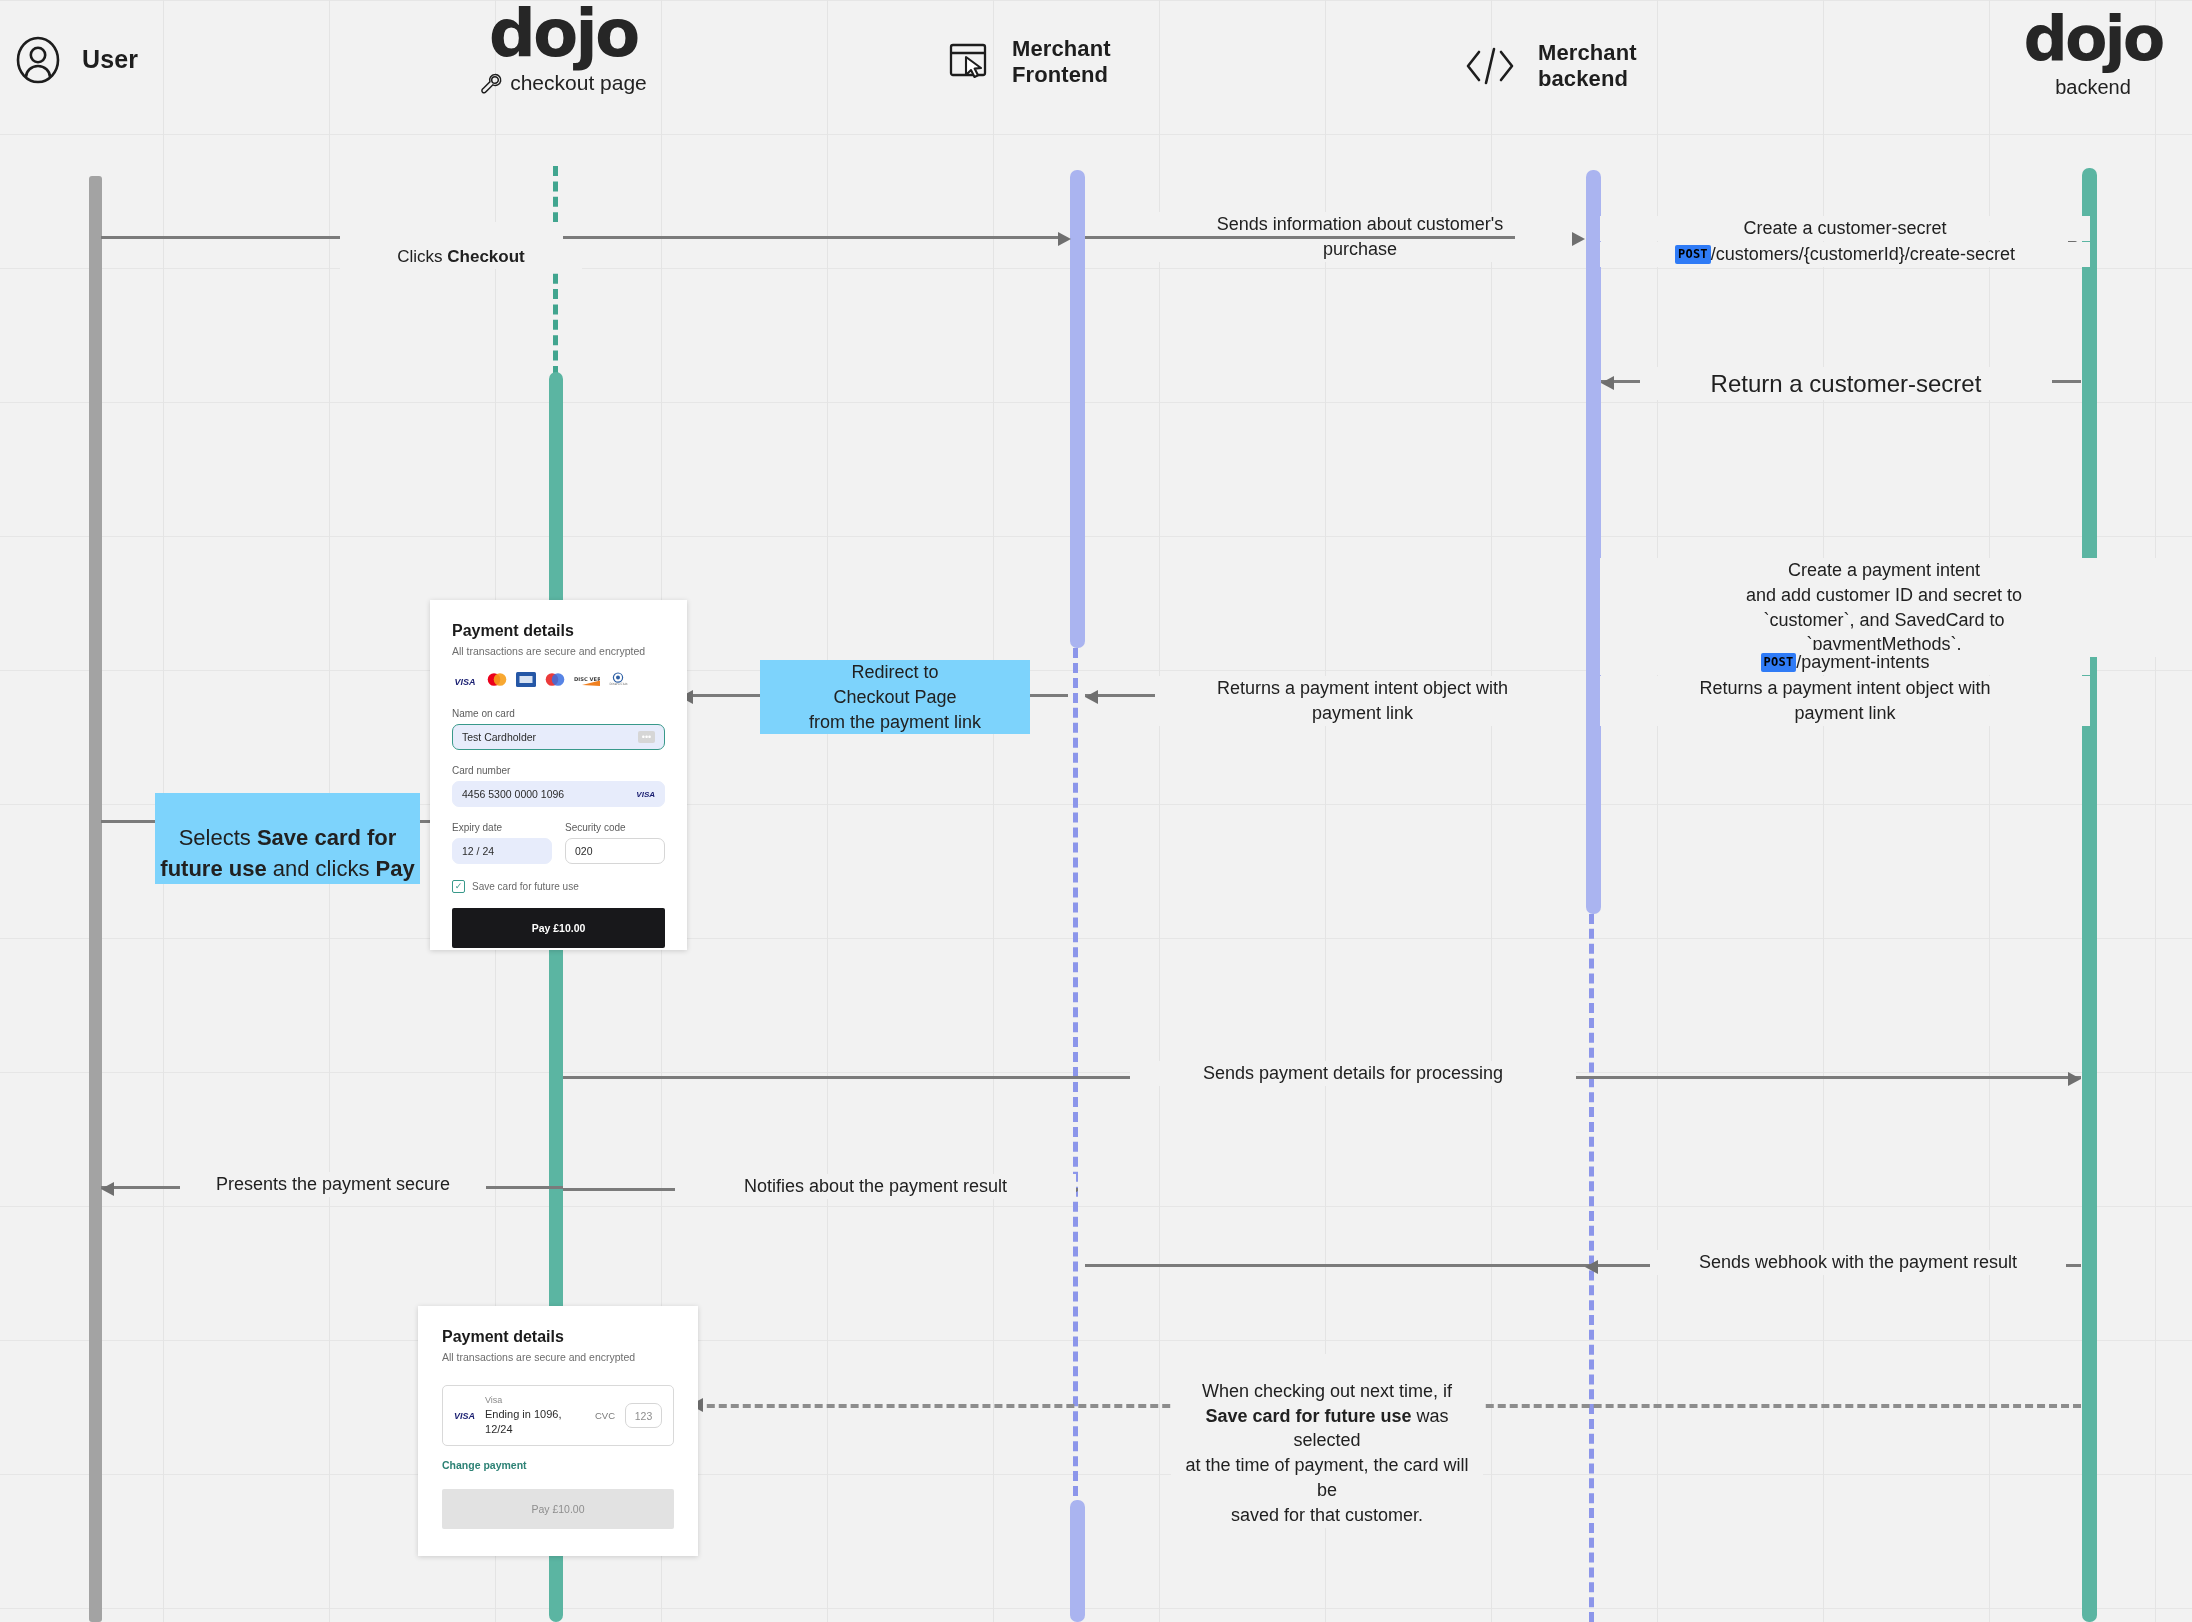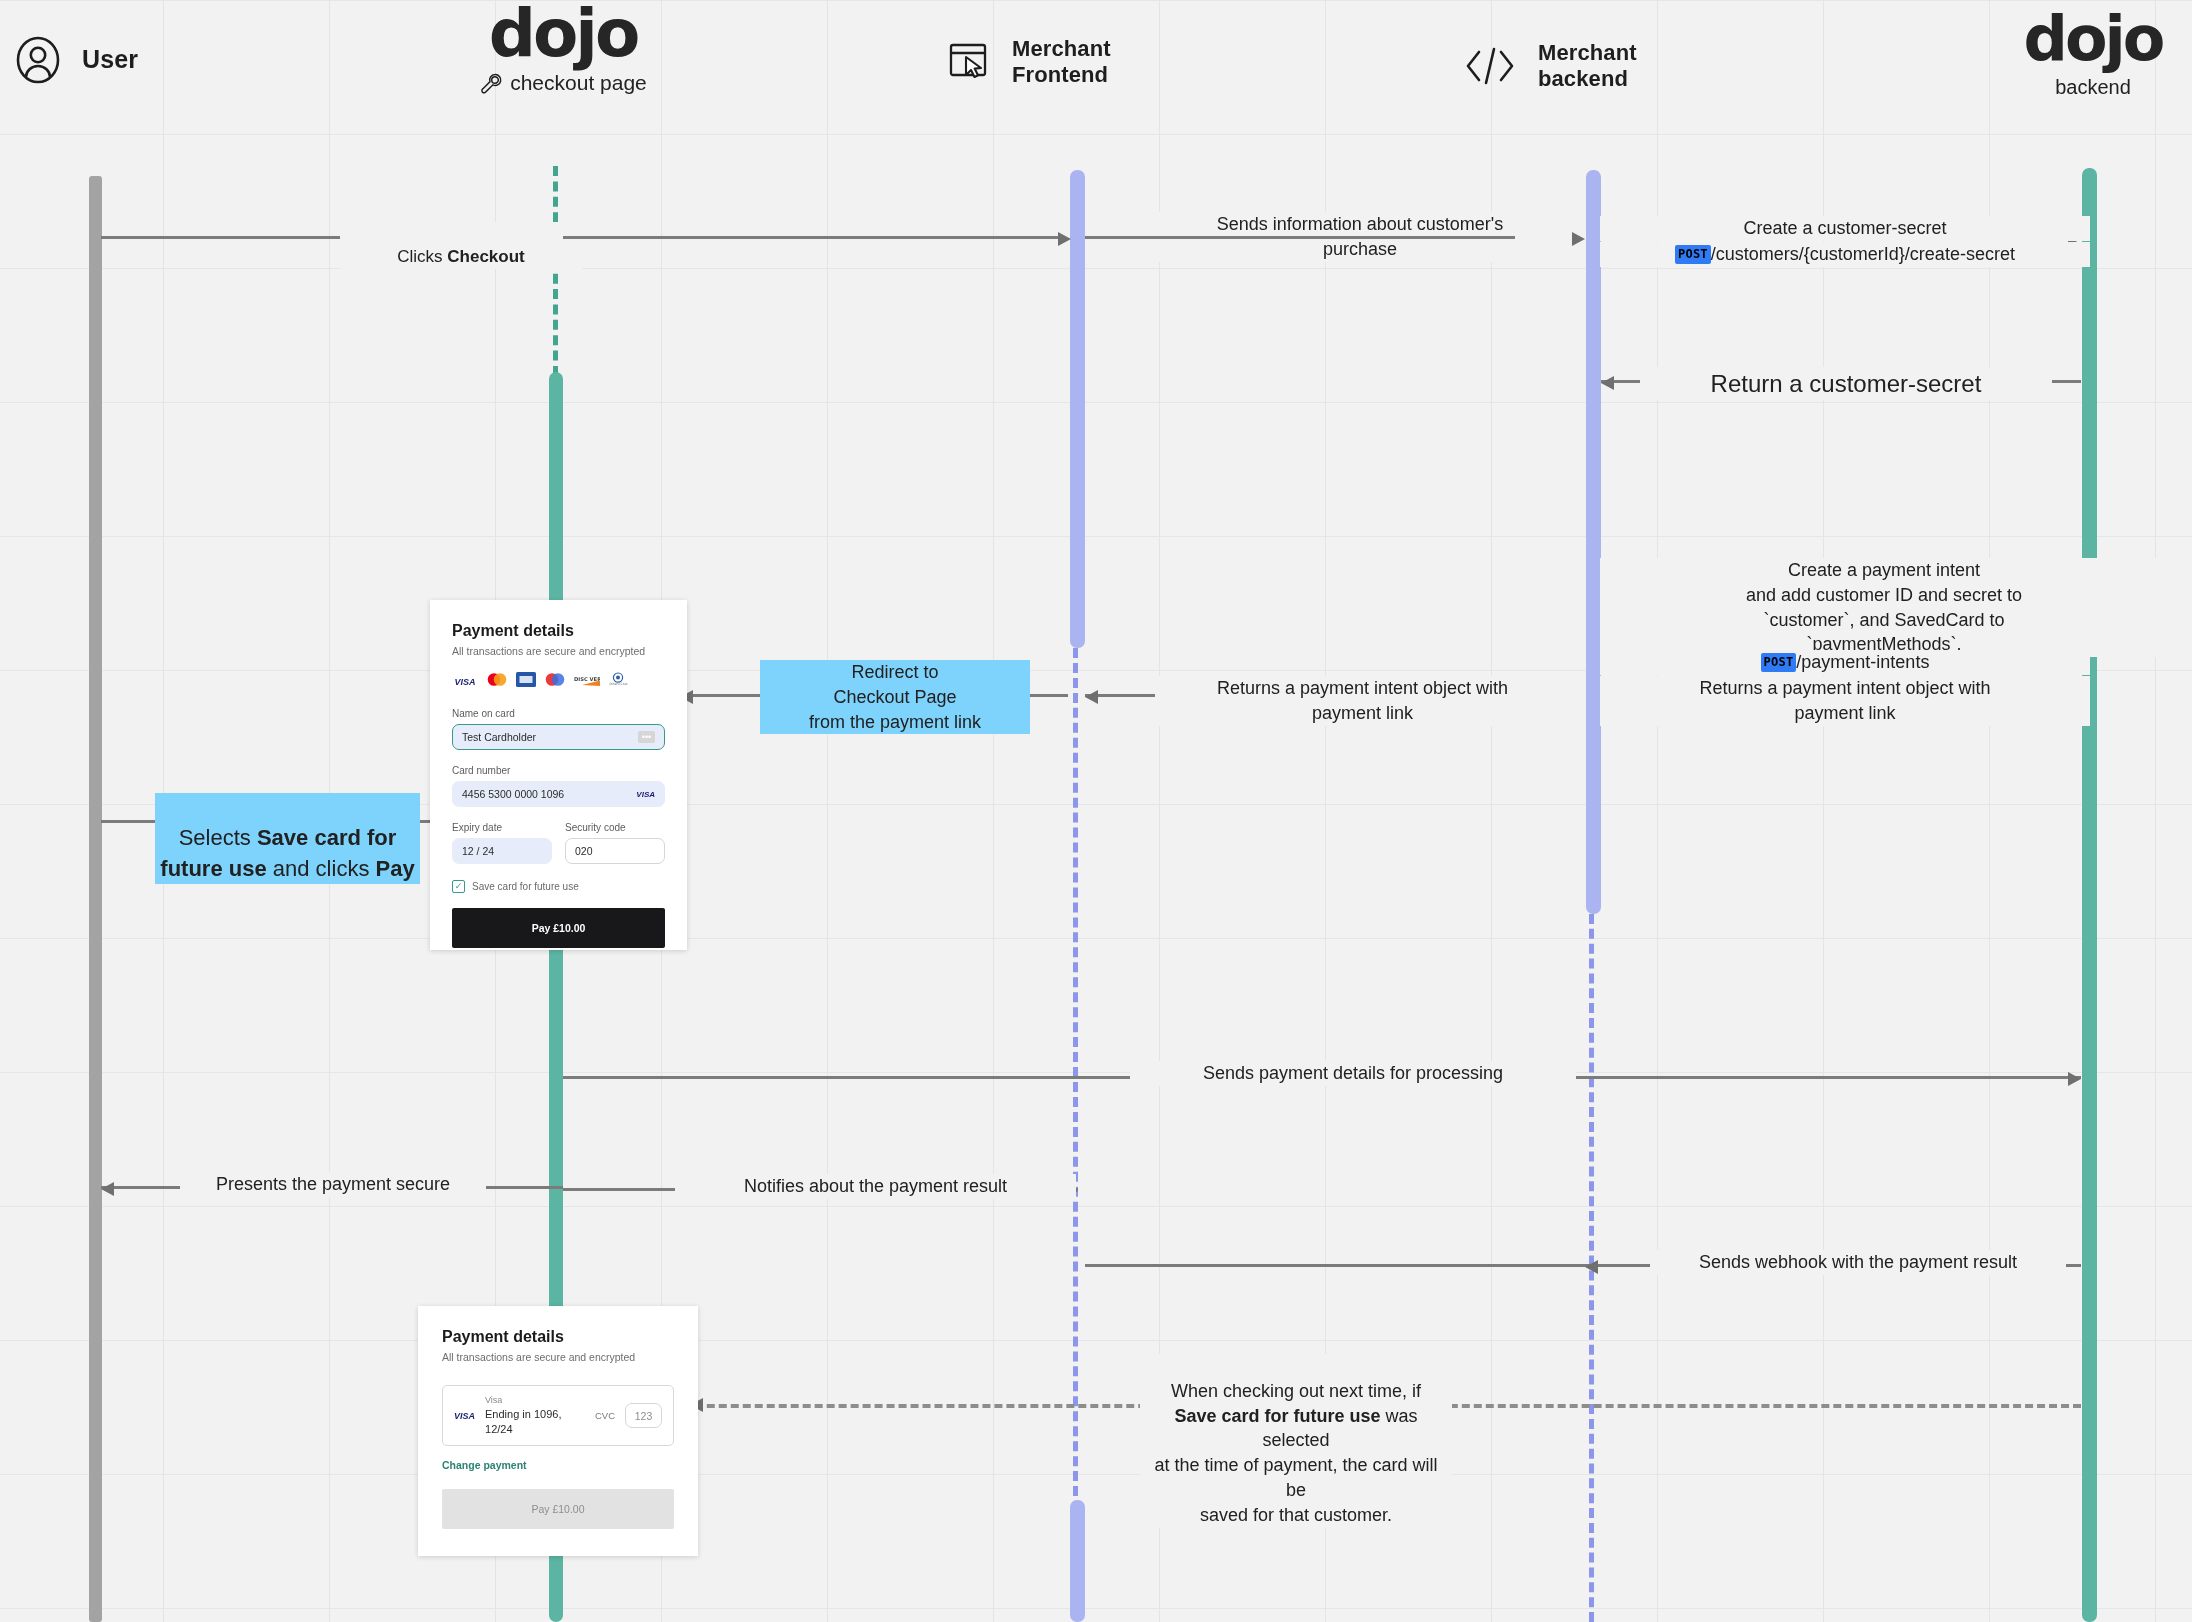--- a/index.html
+++ b/index.html
@@ -232,21 +232,21 @@
   <div class="msg">
     <div class="line" style="left:1597px;top:1264px;width:484px;"></div>
     <div class="line" style="left:1085px;top:1264px;width:512px;"></div>
     <div class="ah l" style="left:1585px;top:1260px;"></div>
     <div class="lbl" style="left:1650px;top:1250px;width:400px;font-size:18px;background:#f2f2f2;padding:0 8px;">Sends webhook with the payment result</div>
   </div>
 
   <div class="msg">
     <div class="line dashed" style="left:563px;top:1404px;width:1518px;"></div>
     <div class="ah l" style="left:690px;top:1398px;"></div>
-    <div class="lbl" style="left:1140px;top:1354px;width:300px;font-size:18px;background:#f2f2f2;padding:0 6px;">
+    <div class="lbl" style="left:1171px;top:1354px;width:300px;font-size:18px;background:#f2f2f2;padding:0 6px;">
       <span>When checking out next time, if
 </span><b>Save card for future use</b><span> was selected
 at the time of payment, the card will be
 saved for that customer.</span>
     </div>
   </div>
 
   <div class="card" style="left:430px;top:600px;width:257px;height:350px;">
     <div style="padding:22px 22px 0 22px;">
       <h4>Payment details</h4>

